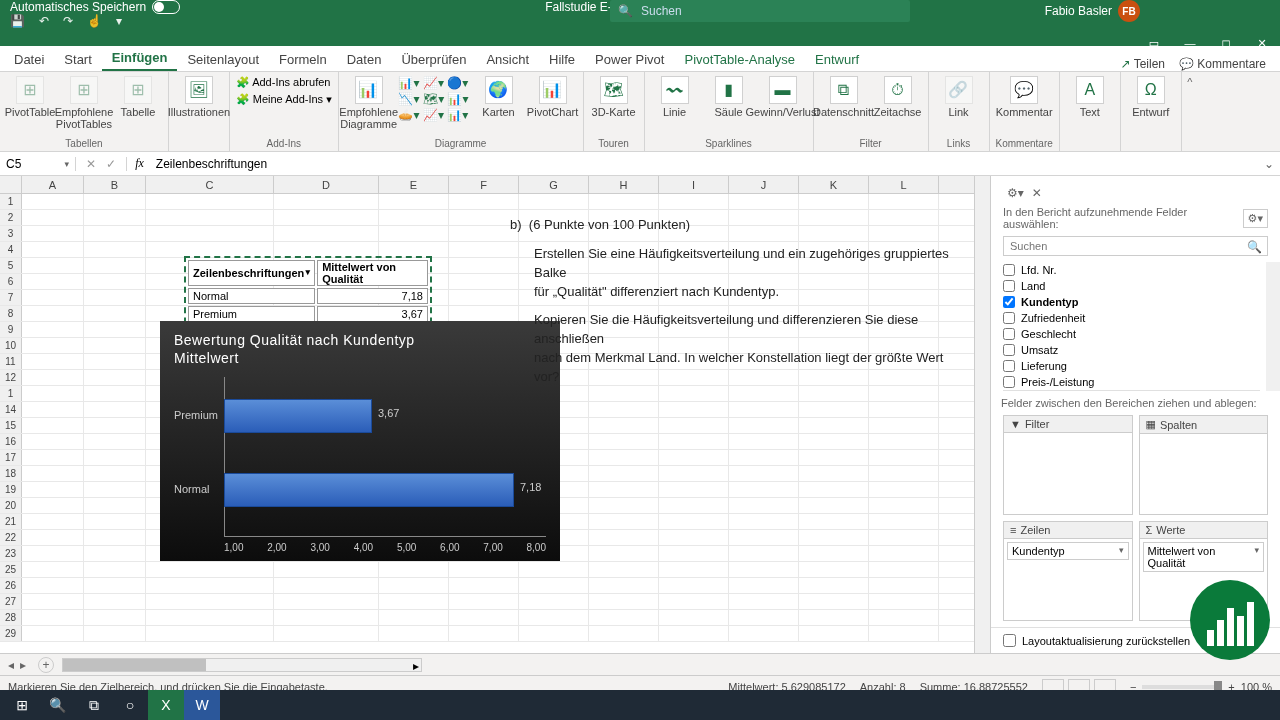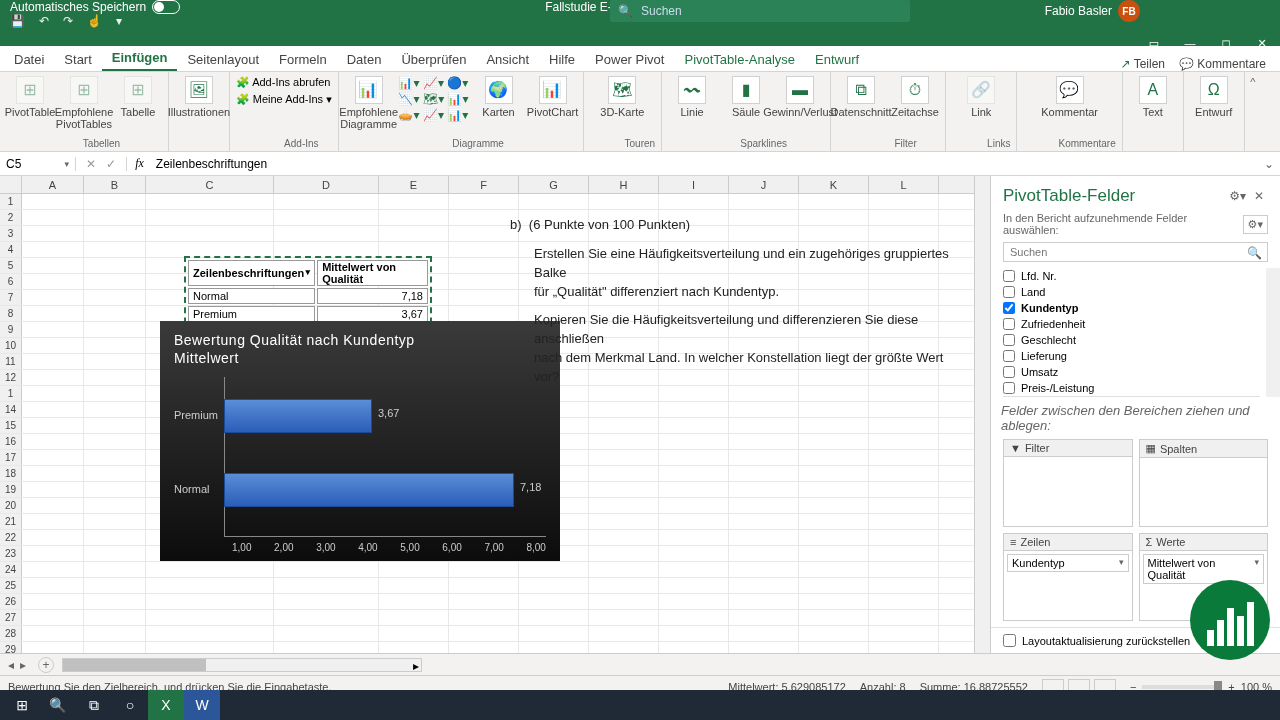--- a/index.html
+++ b/index.html
@@ -27,21 +27,21 @@
 .ribbon-tabs { height:26px; background:#fff; border-bottom:1px solid #d4d4d4; display:flex; align-items:flex-end; padding:0 4px; font-size:13px; }
 .ribbon-tabs .tab { padding:4px 10px; color:#444; cursor:pointer; }
 .ribbon-tabs .tab.active { color:#217346; border-bottom:2px solid #217346; font-weight:600; }
 .ribbon-right { margin-left:auto; display:flex; gap:14px; font-size:12px; color:#444; align-items:center; padding-right:10px; }
 .share::before { content:"↗ "; color:#217346; }
 
 
 .ribbon { height:80px; background:#f3f2f1; border-bottom:1px solid #d4d4d4; display:flex; font-size:11px; }
 .rgroup { border-right:1px solid #d4d4d4; display:flex; flex-direction:column; align-items:center; justify-content:space-between; padding:4px 6px 2px; }
 .rgroup .items { display:flex; gap:6px; flex:1; align-items:flex-start; }
-.rgroup .lbl { color:#666; font-size:10px;margin-left:35px; }
+.rgroup .lbl { color:#666; font-size:10px; }
 .ritem { display:flex; flex-direction:column; align-items:center; gap:2px; width:48px; text-align:center; line-height:1.1; color:#444; }
 .ricon { width:28px; height:28px; background:#fff; border:1px solid #d0d0d0; display:flex; align-items:center; justify-content:center; font-size:16px; color:#217346; }
 .ricon.dis { opacity:.4; }
 .collapse-rib { width:16px; display:flex; align-items:flex-start; justify-content:center; padding-top:4px; color:#666; }
 
 
 .fbar { height:24px; border-bottom:1px solid #d4d4d4; display:flex; align-items:center; font-size:12px; }
 .namebox { width:76px; border-right:1px solid #d4d4d4; padding:0 6px; display:flex; align-items:center; justify-content:space-between; }
 .namebox::after { content:"▾"; font-size:9px; color:#666; }
 .fbar-btns { display:flex; gap:10px; padding:0 10px; color:#999; border-right:1px solid #d4d4d4; }
@@ -72,21 +72,21 @@
 
 
 .chart { position:absolute; left:160px; top:145px; width:400px; height:240px; background:linear-gradient(#3a3a3a,#0c0c0c); padding:10px 14px; }
 .chart-title { color:#fff; text-align:left; font-size:14px; letter-spacing:.5px; line-height:1.3; }
 .chart-body { position:relative; height:160px; margin-top:10px; }
 .bar { position:absolute; left:50px; height:34px; background:linear-gradient(#5a8ed8,#2a5db8); border:1px solid #1a4a9a; }
 .bar-lbl { position:absolute; color:#ccc; font-size:11px; left:0; }
 .bar-val { position:absolute; color:#ccc; font-size:11px; }
 .axis { position:absolute; bottom:0; left:50px; right:0; height:1px; background:#888; }
 .vax { position:absolute; left:50px; top:0; bottom:0; width:1px; background:#888; }
-.ticks { position:absolute; bottom:-16px; left:50px; right:0; display:flex; justify-content:space-between; color:#ccc; font-size:10px;margin-left:8px; }
+.ticks { position:absolute; bottom:-16px; left:50px; right:0; display:flex; justify-content:space-between; color:#ccc; font-size:10px; }
 
 
 .task { position:absolute; left:510px; top:40px; right:10px; font-size:13px; line-height:1.45; color:#222; }
 .task p { margin-bottom:10px; }
 
 
 .pane { width:290px; border-left:1px solid #ccc; display:flex; flex-direction:column; font-size:12px; background:#fff; height:100%; }
 .pane-hdr { display:flex; align-items:center; padding:10px 12px 6px; }
 .pane-title { font-size:17px; color:#217346; flex:1; font-weight:400; }
 .pane-gear { color:#666; padding:0 4px; }
@@ -95,21 +95,21 @@
 .pane-sub .opts { border:1px solid #ccc; padding:2px 4px; }
 .fld-search { margin:0 12px 6px; position:relative; }
 .fld-search input { width:100%; border:1px solid #ccc; padding:3px 6px; font-size:11px; }
 .fld-search .sico { position:absolute; right:6px; top:4px; color:#999; }
 .fld-list { margin:0 6px 0 12px; border-bottom:1px solid #e0e0e0; max-height:150px; overflow-y:auto; }
 .fld-list label { display:flex; align-items:center; gap:6px; padding:2px 0; font-size:11px; }
 .fld-list input { width:12px; height:12px; }
 .fld-list .checked { font-weight:bold; }
 .scroll-affordance { width:14px; background:#f0f0f0; }
 
-.areas-lbl { font-size:13px; color:#666; padding:6px 10px;font-style:italic; }
+.areas-lbl { font-size:11px; color:#666; padding:6px 10px; }
 .areas { flex:1; display:grid; grid-template-columns:1fr 1fr; grid-template-rows:1fr 1fr; gap:6px; padding:0 12px 6px; }
 .area { border:1px solid #ccc; display:flex; flex-direction:column; min-height:70px; }
 .area-hdr { background:#f0f0f0; border-bottom:1px solid #ccc; padding:2px 6px; font-size:11px; color:#444; display:flex; align-items:center; gap:4px; }
 .area-body { flex:1; padding:2px; }
 .area-item { background:#fff; border:1px solid #ccc; padding:2px 4px; font-size:11px; display:flex; justify-content:space-between; margin:1px; }
 .area-item::after { content:"▾"; font-size:9px; color:#666; }
 .defer { display:flex; align-items:center; gap:6px; padding:6px 12px; font-size:11px; border-top:1px solid #e0e0e0; }
 
 
 .sheettabs { height:22px; border-top:1px solid #ccc; display:flex; align-items:center; font-size:12px; background:#f3f2f1; }
@@ -697,35 +697,20 @@
           <div class="cell cw-F"></div>
           <div class="cell cw-G"></div>
           <div class="cell cw-H"></div>
           <div class="cell cw-I"></div>
           <div class="cell cw-J"></div>
           <div class="cell cw-K"></div>
           <div class="cell cw-L"></div>
         </div>
         <div class="row">
           <div class="rh">23</div>
-          <div class="cell cw-A"></div>
-          <div class="cell cw-B"></div>
-          <div class="cell cw-C"></div>
-          <div class="cell cw-D"></div>
-          <div class="cell cw-E"></div>
-          <div class="cell cw-F"></div>
-          <div class="cell cw-G"></div>
-          <div class="cell cw-H"></div>
-          <div class="cell cw-I"></div>
-          <div class="cell cw-J"></div>
-          <div class="cell cw-K"></div>
-          <div class="cell cw-L"></div>
-        </div>
-        <div class="row">
-          <div class="rh">24</div>
           <div class="cell cw-A"></div>
           <div class="cell cw-B"></div>
           <div class="cell cw-C"></div>
           <div class="cell cw-D"></div>
           <div class="cell cw-E"></div>
           <div class="cell cw-F"></div>
           <div class="cell cw-G"></div>
           <div class="cell cw-H"></div>
           <div class="cell cw-I"></div>
           <div class="cell cw-J"></div>
@@ -859,21 +844,20 @@
     <div class="task">
       <p><span>b)</span>&nbsp;&nbsp;<span>(6 Punkte von 100 Punkten)</span></p>
       <p style="padding-left:24px"><span>Erstellen Sie eine Häufigkeitsverteilung und ein zugehöriges gruppiertes Balke</span><br><span>für „Qualität" differenziert nach Kundentyp.</span></p>
       <p style="padding-left:24px"><span>Kopieren Sie die Häufigkeitsverteilung und differenzieren Sie diese anschließen</span><br><span>nach dem Merkmal Land. In welcher Konstellation liegt der größte Wert vor?</span></p>
     </div>
   </div>
   <div class="vscroll"></div>
 
   <div class="pane">
     <div class="pane-hdr">
-      <div class="pane-title">PivotTable-Felder</div>
       <div class="pane-gear">⚙▾</div>
       <div class="pane-close">✕</div>
     </div>
     <div class="pane-sub">
       <span>In den Bericht aufzunehmende Felder auswählen:</span>
       <span class="opts">⚙▾</span>
     </div>
     <div class="fld-search">
       <input placeholder="Suchen" style="">
       <span class="sico">🔍</span>
@@ -895,25 +879,25 @@
           <label>
             <input type="checkbox" style=""> 
             <span>Zufriedenheit</span>
           </label>
           <label>
             <input type="checkbox" style=""> 
             <span>Geschlecht</span>
           </label>
           <label>
             <input type="checkbox" style=""> 
-            <span>Lieferung</span>
+            <span>Umsatz</span>
           </label>
           <label>
             <input type="checkbox" style=""> 
-            <span>Umsatz</span>
+            <span>Lieferung</span>
           </label>
           <label>
             <input type="checkbox" style=""> 
             <span>Preis-/Leistung</span>
           </label>
         </div>
       <div class="scroll-affordance"></div>
     </div>
     <div class="areas-lbl">Felder zwischen den Bereichen ziehen und ablegen:</div>
     <div class="areas">
@@ -961,21 +945,21 @@
     </div>
   <div class="stab add">+</div>
   <div class="hscroll">
       <span style="position:absolute;left:2px">◂</span>
       <div class="thumb"></div>
       <span style="position:absolute;right:2px">▸</span>
     </div>
 </div>
 
 <div class="status">
-  <span>Bewertung Sie den Zielbereich, und drücken Sie die Eingabetaste.</span>
+  <span>Markieren Sie den Zielbereich, und drücken Sie die Eingabetaste.</span>
   <div class="mid">
     <span><span>Mittelwert:</span> <span>5,629085172</span></span>
     <span><span>Anzahl:</span> <span>8</span></span>
     <span><span>Summe:</span> <span>16,88725552</span></span>
   </div>
   <div class="views">
     <div class="vbtn"></div>
     <div class="vbtn"></div>
     <div class="vbtn"></div>
   </div>

